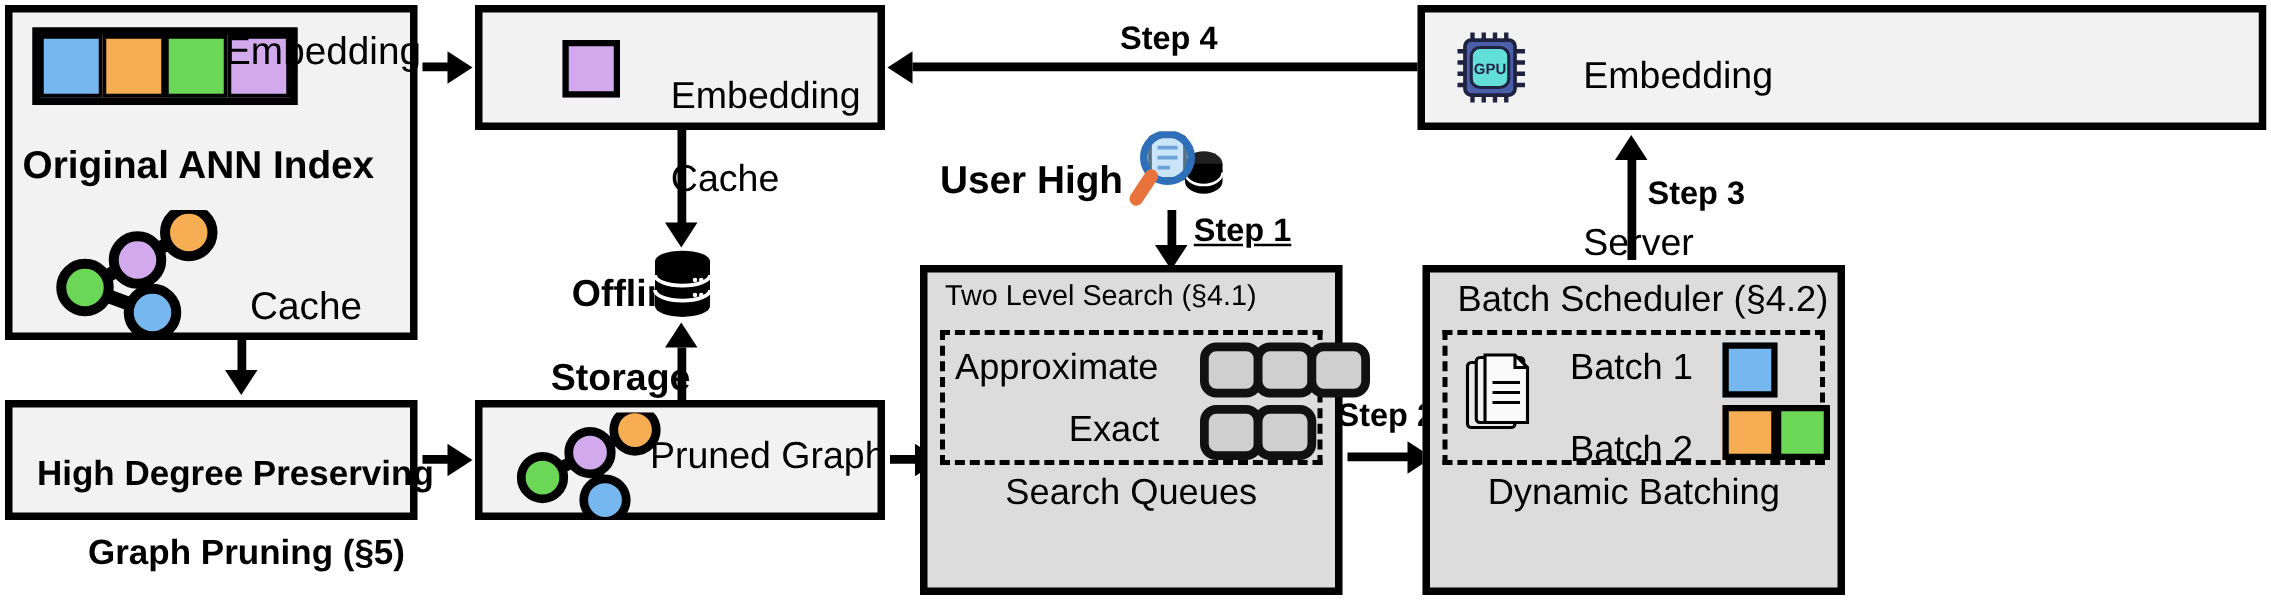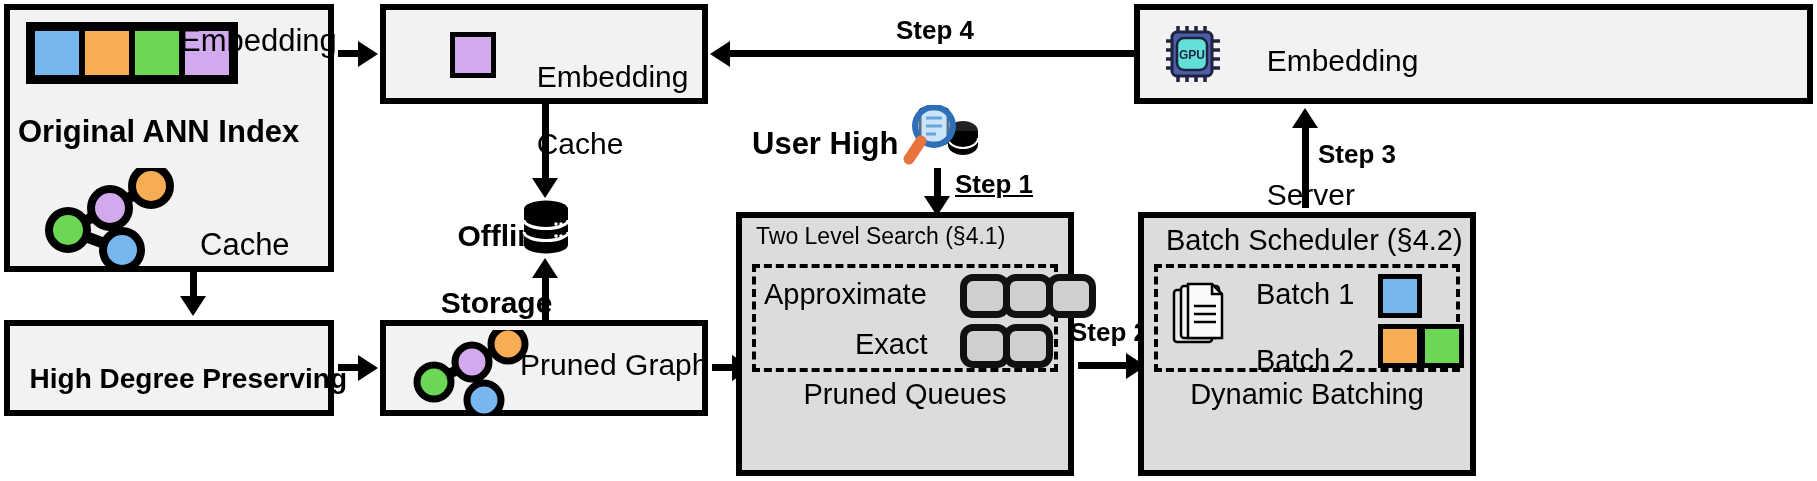--- a/index.html
+++ b/index.html
@@ -99,20 +99,21 @@
 <div class="vline" style="left:542px;top:104px;height:76px;"></div>
 <div class="ar-d" style="left:532px;top:178px;"></div>
 
 <div class="vline" style="left:542px;top:278px;height:44px;"></div>
 <div class="ar-u" style="left:532px;top:258px;"></div>
 
 <div class="box" style="left:4px;top:320px;width:330px;height:96px;"></div>
 
 <div class="lbl bold" style="left:14px;top:332px;font-size:28px;text-align:right;width:310px;">
   <span>High Degree Preserving</span><br>
+  <span>Graph Pruning (§5)</span>
 </div>
 
 <div class="vline" style="left:190px;top:272px;height:26px;"></div>
 <div class="ar-d" style="left:180px;top:296px;"></div>
 
 <div class="box" style="left:380px;top:320px;width:328px;height:96px;"></div>
 
 <svg class="abs" style="left:406px;top:330px;" width="125" height="86" viewBox="0 0 125 86">
   <line x1="28" y1="52" x2="66" y2="32" stroke="#000" stroke-width="10"></line>
   <line x1="66" y1="32" x2="102" y2="14" stroke="#000" stroke-width="10"></line>
@@ -158,21 +159,21 @@
 
 <div class="lbl" style="left:764px;top:278px;font-size:29px;">Approximate</div>
 <div class="slot" style="left:960px;top:274px;"></div>
 <div class="slot" style="left:1003px;top:274px;"></div>
 <div class="slot" style="left:1046px;top:274px;"></div>
 
 <div class="lbl" style="left:855px;top:328px;font-size:29px;">Exact</div>
 <div class="slot" style="left:960px;top:324px;"></div>
 <div class="slot" style="left:1003px;top:324px;"></div>
 
-<div class="lbl" style="left:736px;top:378px;width:338px;text-align:center;font-size:29px;">Pruned Queues</div>
+<div class="lbl" style="left:736px;top:378px;width:338px;text-align:center;font-size:29px;">Search Queues</div>
 
 <div class="hline" style="left:1078px;top:362px;width:52px;"></div>
 <div class="ar-r" style="left:1126px;top:353px;"></div>
 <div class="lbl bold" style="left:1070px;top:318px;font-size:26px;">Step 2</div>
 
 <div class="box shaded" style="left:1138px;top:212px;width:338px;height:264px;"></div>
 
 <div class="lbl" style="left:1166px;top:224px;font-size:29px;">Batch Scheduler (§4.2)</div>
 
 <div class="dashed" style="left:1154px;top:264px;width:306px;height:108px;"></div>

